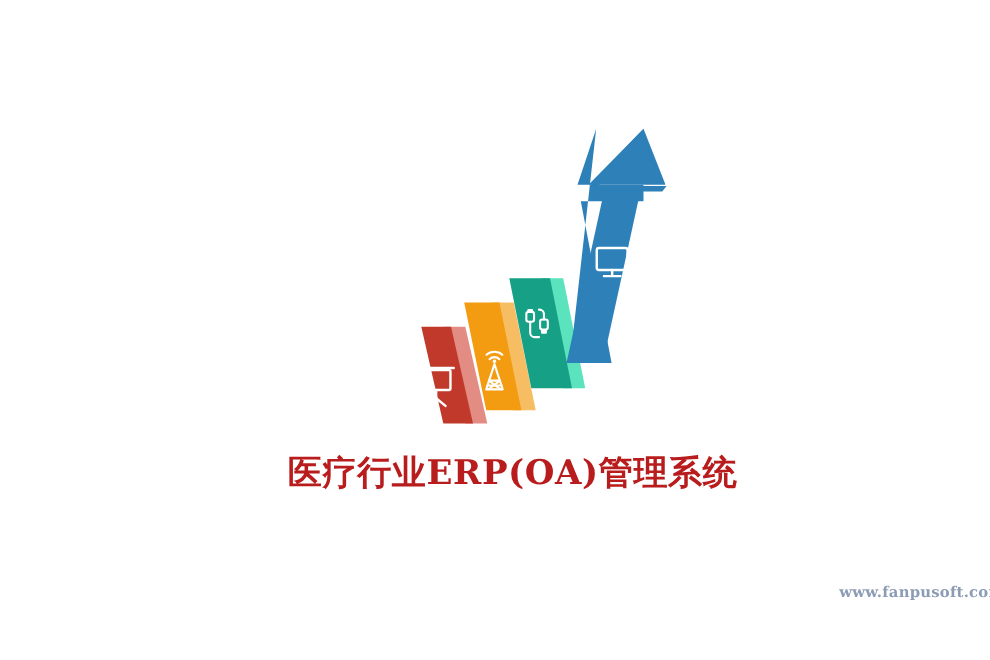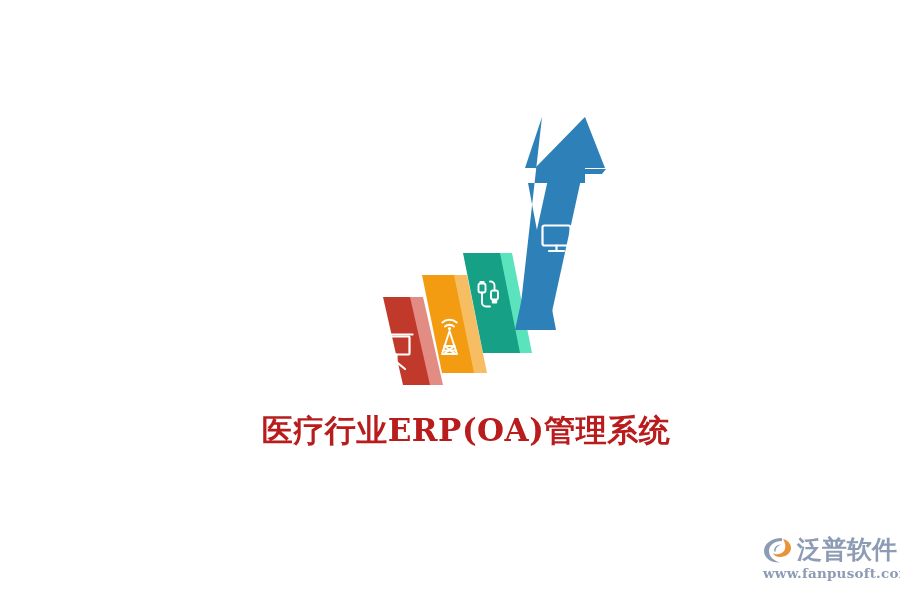--- a/index.html
+++ b/index.html
@@ -171,26 +171,16 @@
       </g>
 
     </svg>
   </div>
 
   <div id="headline" style="color: #b91c1c; margin-left: 16px;">
     <div class="headline-line">医疗行业ERP(OA)管理系统</div>
   </div>
 
   <div id="watermark-logo">
-    <div class="logo-row">
-      <span class="logo-mark">
-        <svg viewBox="0 0 32 30" xmlns="http://www.w3.org/2000/svg">
-          <path d="M20 3 C9 3 2 9 2 16 C2 23 9 28 18 27.5 C11 25.5 7 21 7 16 C7 10.5 12 6 20 6 Z" fill="#8d9cb5"></path>
-          <path d="M21 4 C26 5 29 9 29 13 C29 18 24 22 18 22 C14.5 22 12 20.5 11 18 C14 20 18.5 19.5 21.5 16.5 C24 14 24 9 21 4 Z" fill="#E8943A"></path>
-          <path d="M12 16 C12 12 15.5 9 19.5 9.5 C15 11 13.5 13.5 13.5 17 Z" fill="#8d9cb5"></path>
-        </svg>
-      </span>
-      <span class="logo-wordmark" style="color: rgb(141, 156, 181);">泛普软件</span>
-    </div>
     <div class="logo-url" style="color: rgb(141, 156, 181);">www.fanpusoft.com</div>
   </div>
 
 </div>
 
 </body></html>

